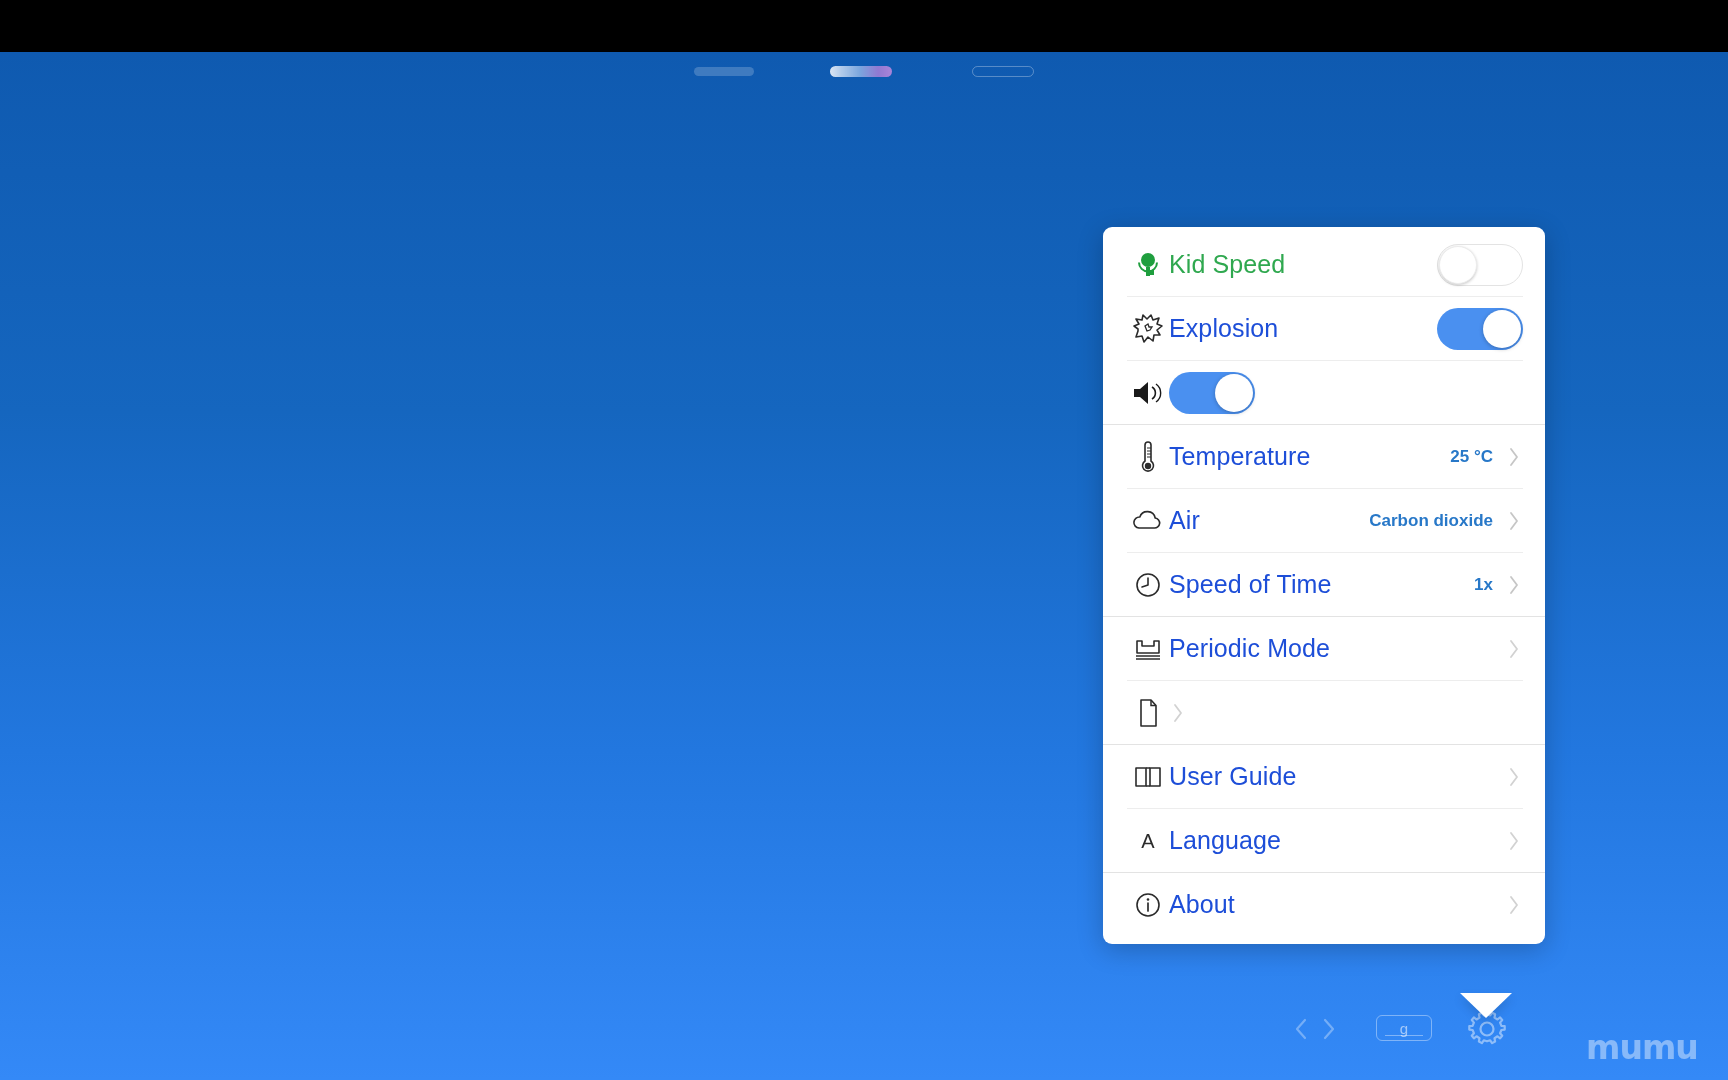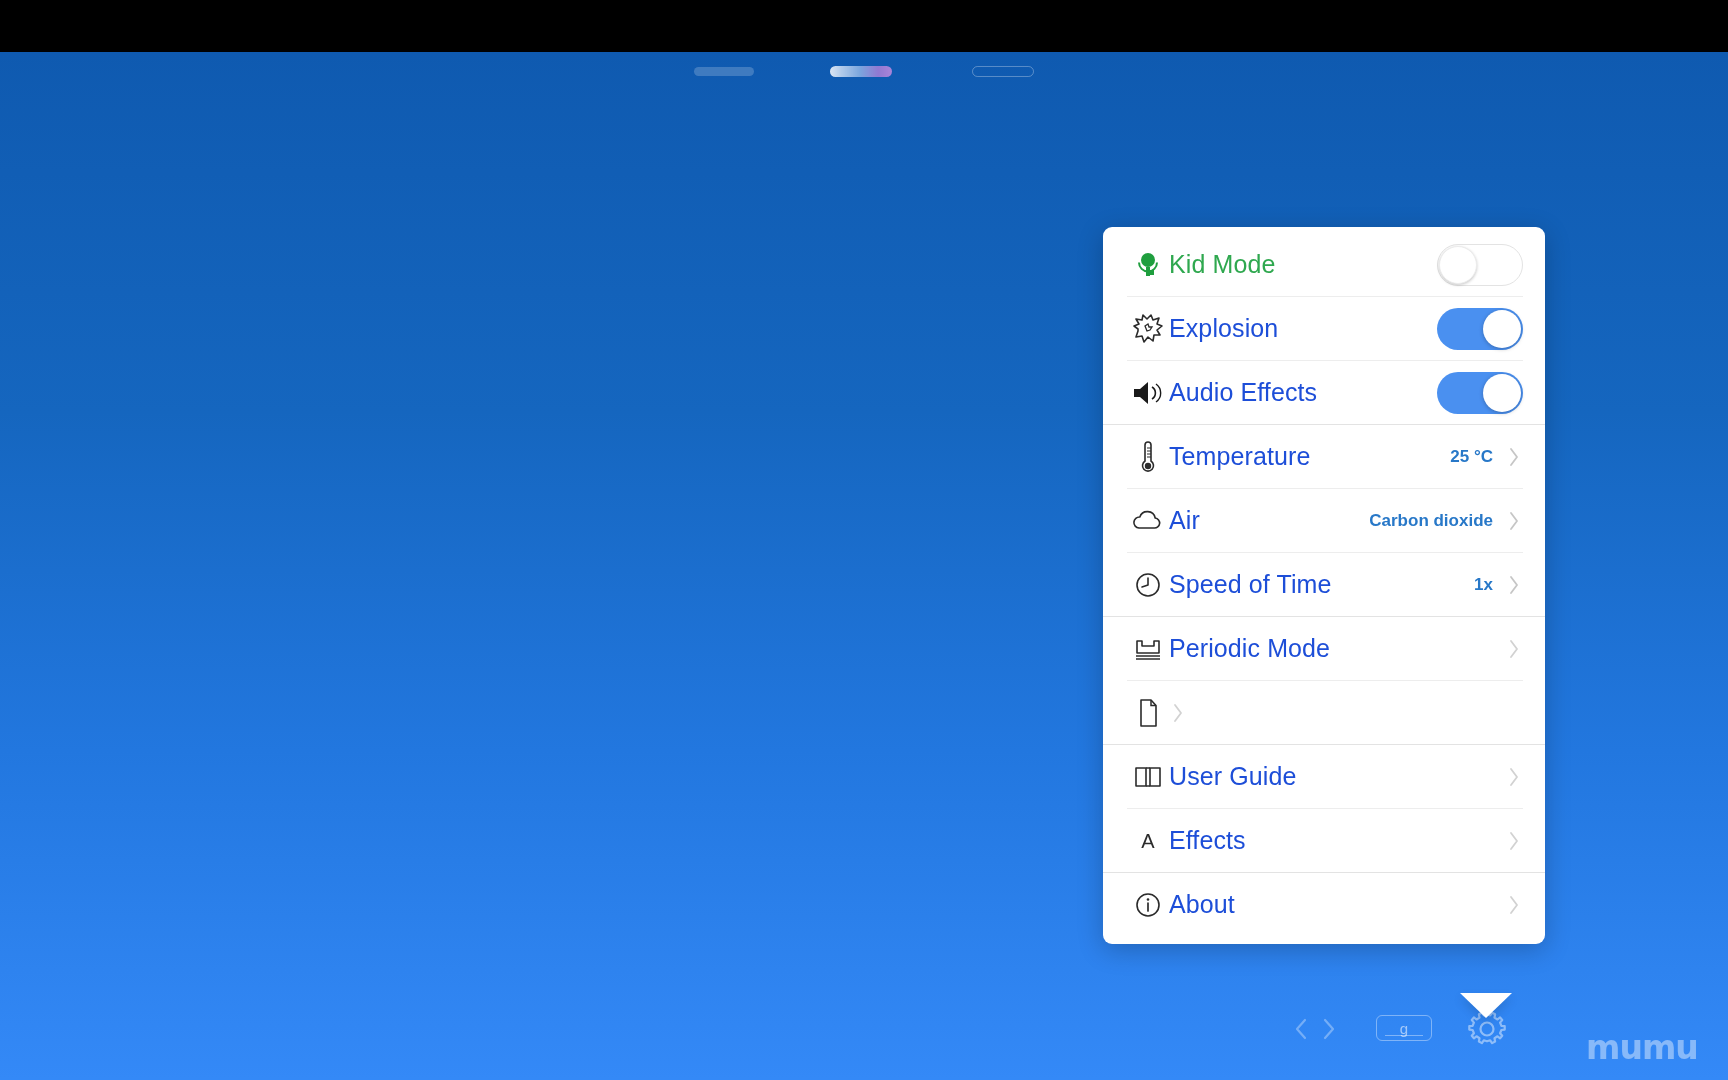--- a/index.html
+++ b/index.html
@@ -163,21 +163,21 @@
 
     <div class="row">
       <span class="icon">
         <svg width="30" height="32" viewBox="0 0 30 32">
           <circle cx="15" cy="11" r="7" fill="#1f9e3e"></circle>
           <path d="M6 13.5 a9 9 0 0 0 18 0" fill="none" stroke="#1f9e3e" stroke-width="2"></path>
           <rect x="13" y="18" width="4" height="9" fill="#1f9e3e"></rect>
           <rect x="15" y="21" width="6" height="5" fill="#1f9e3e"></rect>
         </svg>
       </span>
-      <span class="label kid">Kid Mode</span>
+      <span class="label kid">Kid Speed</span>
       <span class="toggle off">
           <span class="knob"></span>
         </span>
     </div>
 
     <div class="sep-thin"></div>
 
     <div class="row">
       <span class="icon">
         <svg width="32" height="32" viewBox="0 0 32 32">
@@ -194,21 +194,20 @@
     <div class="sep-thin"></div>
 
     <div class="row">
       <span class="icon">
         <svg width="34" height="30" viewBox="0 0 34 30">
           <path d="M3 11 L9 11 L17 4 L17 26 L9 19 L3 19 Z" fill="#1a1a1a"></path>
           <path d="M21 9 a7 7 0 0 1 0 12" fill="none" stroke="#1a1a1a" stroke-width="1.6"></path>
           <path d="M25 6 a11 11 0 0 1 0 18" fill="none" stroke="#1a1a1a" stroke-width="1.4"></path>
         </svg>
       </span>
-      <span class="label">Audio Effects</span>
       <span class="toggle on">
           <span class="knob"></span>
         </span>
     </div>
 
     <div class="sep-group"></div>
 
     <div class="row">
       <span class="icon">
         <svg width="26" height="34" viewBox="0 0 26 34">
@@ -312,21 +311,21 @@
     </div>
 
     <div class="sep-thin"></div>
 
     <div class="row">
       <span class="icon">
         <svg width="26" height="26" viewBox="0 0 26 26">
           <text x="13" y="20" font-family="Liberation Sans, sans-serif" font-size="20" fill="#2b2b2b" text-anchor="middle">A</text>
         </svg>
       </span>
-      <span class="label">Effects</span>
+      <span class="label">Language</span>
       <span class="chevron">
         <svg width="14" height="22" viewBox="0 0 14 22">
             <path d="M4 3 L10 11 L4 19" fill="none" stroke="#d2d2d2" stroke-width="1.8" stroke-linecap="round" stroke-linejoin="round"></path>
           </svg>
       </span>
     </div>
 
     <div class="sep-group"></div>
 
     <div class="row">

